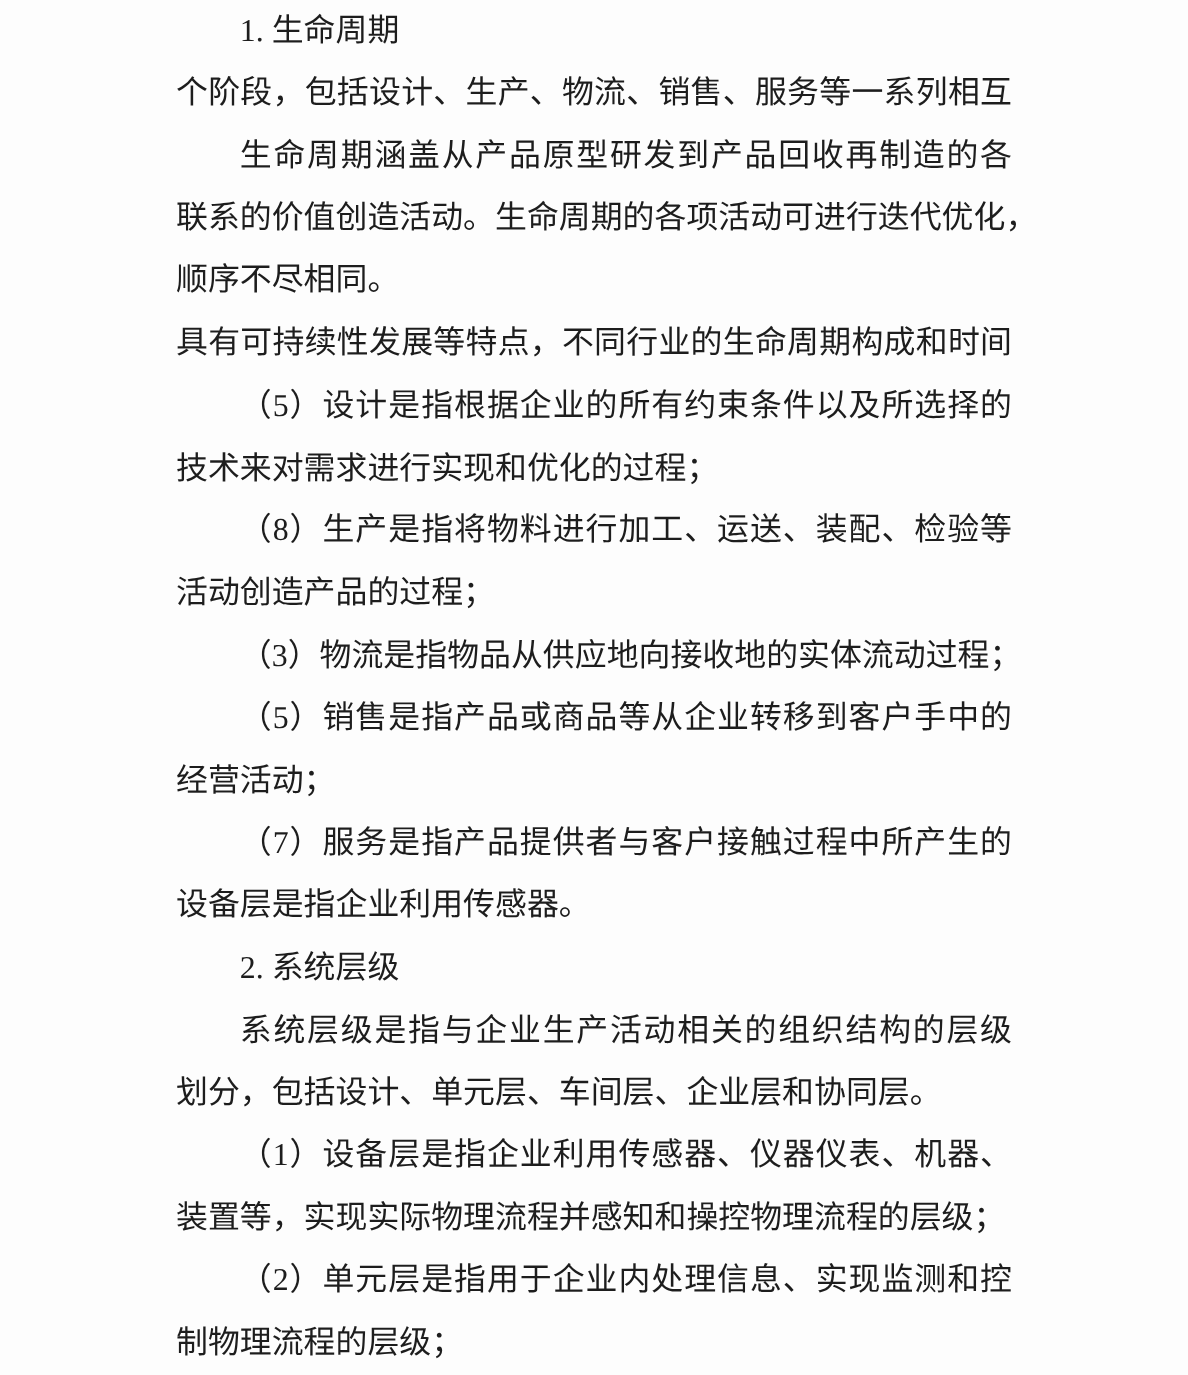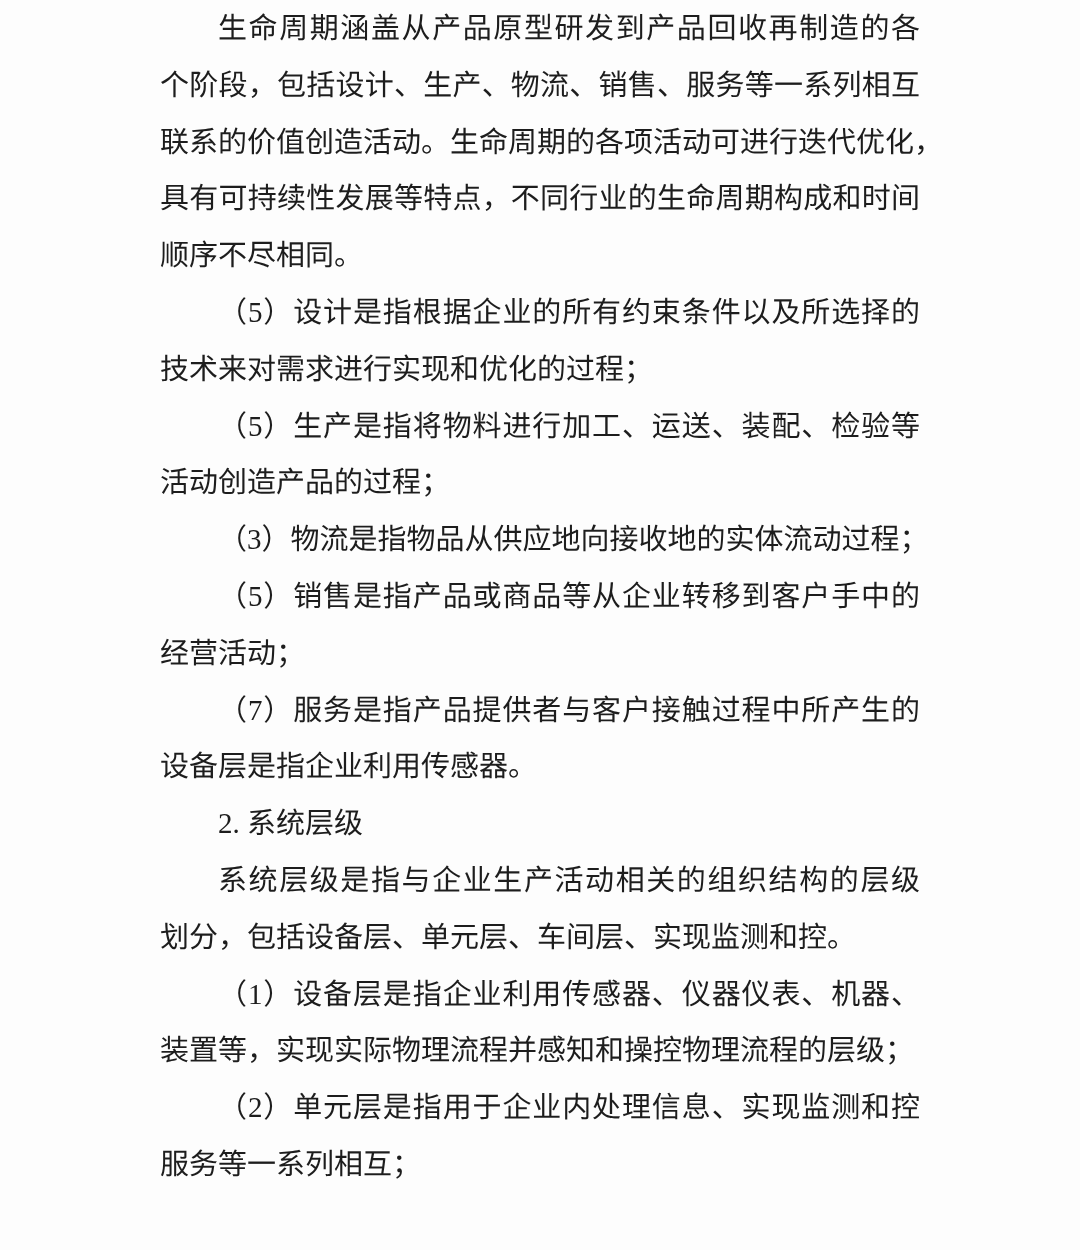--- a/index.html
+++ b/index.html
@@ -39,36 +39,39 @@
   }
   .line.end {
     text-align-last: left;
   }
 </style>
 </head>
 <body>
 
 <div class="page">
 
+  <div class="paragraph">
+    <div class="line indent end">1. 生命周期</div>
+  </div>
 
   <div class="paragraph">
+    <div class="line">个阶段，包括设计、生产、物流、销售、服务等一系列相互</div>
     <div class="line indent">生命周期涵盖从产品原型研发到产品回收再制造的各</div>
-    <div class="line">个阶段，包括设计、生产、物流、销售、服务等一系列相互</div>
     <div class="line">联系的价值创造活动。生命周期的各项活动可进行迭代优化，</div>
+    <div class="line end">顺序不尽相同。</div>
     <div class="line">具有可持续性发展等特点，不同行业的生命周期构成和时间</div>
-    <div class="line end">顺序不尽相同。</div>
   </div>
 
   <div class="paragraph">
     <div class="line indent">（5）设计是指根据企业的所有约束条件以及所选择的</div>
     <div class="line end">技术来对需求进行实现和优化的过程；</div>
   </div>
 
   <div class="paragraph">
-    <div class="line indent">（5）生产是指将物料进行加工、运送、装配、检验等</div>
+    <div class="line indent">（8）生产是指将物料进行加工、运送、装配、检验等</div>
     <div class="line end">活动创造产品的过程；</div>
   </div>
 
   <div class="paragraph">
     <div class="line indent">（3）物流是指物品从供应地向接收地的实体流动过程；</div>
   </div>
 
   <div class="paragraph">
     <div class="line indent">（5）销售是指产品或商品等从企业转移到客户手中的</div>
     <div class="line end">经营活动；</div>
@@ -78,26 +81,26 @@
     <div class="line indent">（7）服务是指产品提供者与客户接触过程中所产生的</div>
     <div class="line end">设备层是指企业利用传感器。</div>
   </div>
 
   <div class="paragraph">
     <div class="line indent end">2. 系统层级</div>
   </div>
 
   <div class="paragraph">
     <div class="line indent">系统层级是指与企业生产活动相关的组织结构的层级</div>
-    <div class="line end">划分，包括设备层、单元层、车间层、实现监测和控。</div>
+    <div class="line end">划分，包括设计、单元层、车间层、企业层和协同层。</div>
   </div>
 
   <div class="paragraph">
     <div class="line indent">（1）设备层是指企业利用传感器、仪器仪表、机器、</div>
     <div class="line end">装置等，实现实际物理流程并感知和操控物理流程的层级；</div>
   </div>
 
   <div class="paragraph">
     <div class="line indent">（2）单元层是指用于企业内处理信息、实现监测和控</div>
-    <div class="line end">服务等一系列相互；</div>
+    <div class="line end">制物理流程的层级；</div>
   </div>
 
 </div>
 
 </body></html>

